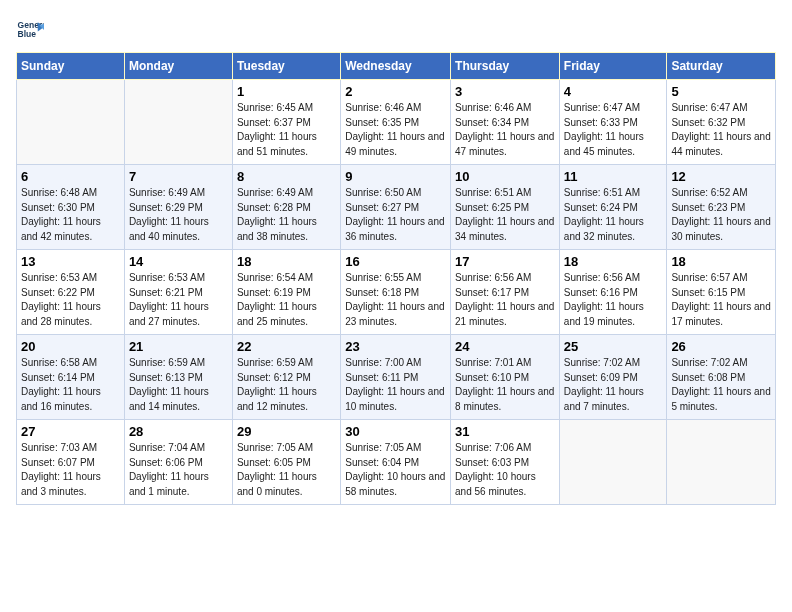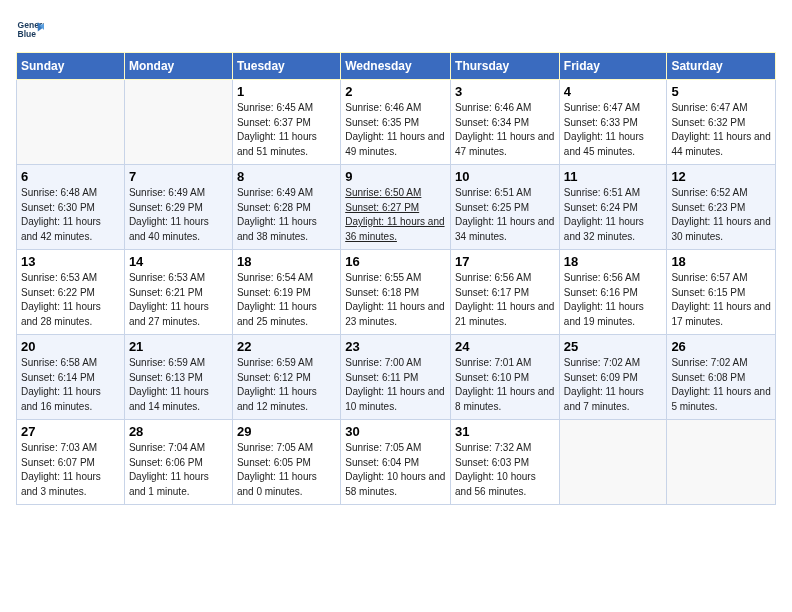--- a/index.html
+++ b/index.html
@@ -176,21 +176,21 @@
 Daylight: 11 hours and 40 minutes.</div>
           </td>
           <td>
             <span class="day-num">8</span>
             <div class="day-info" style="white-space: pre-line;">Sunrise: 6:49 AM
 Sunset: 6:28 PM
 Daylight: 11 hours and 38 minutes.</div>
           </td>
           <td>
             <span class="day-num">9</span>
-            <div class="day-info" style="white-space: pre-line; text-decoration: underline;">Sunrise: 6:50 AM
+            <div class="day-info" style="white-space: pre-line;">Sunrise: 6:50 AM
 Sunset: 6:27 PM
 Daylight: 11 hours and 36 minutes.</div>
           </td>
           <td>
             <span class="day-num">10</span>
             <div class="day-info" style="white-space: pre-line;">Sunrise: 6:51 AM
 Sunset: 6:25 PM
 Daylight: 11 hours and 34 minutes.</div>
           </td>
           <td>
@@ -314,21 +314,21 @@
 Daylight: 11 hours and 0 minutes.</div>
           </td>
           <td>
             <span class="day-num">30</span>
             <div class="day-info" style="white-space: pre-line;">Sunrise: 7:05 AM
 Sunset: 6:04 PM
 Daylight: 10 hours and 58 minutes.</div>
           </td>
           <td>
             <span class="day-num">31</span>
-            <div class="day-info" style="white-space: pre-line;">Sunrise: 7:32 AM
+            <div class="day-info" style="white-space: pre-line;">Sunrise: 7:06 AM
 Sunset: 6:03 PM
 Daylight: 10 hours and 56 minutes.</div>
           </td>
           <td class="empty"></td>
           <td class="empty"></td>
         </tr>
       </tbody>
   </table>
 </div>
 

